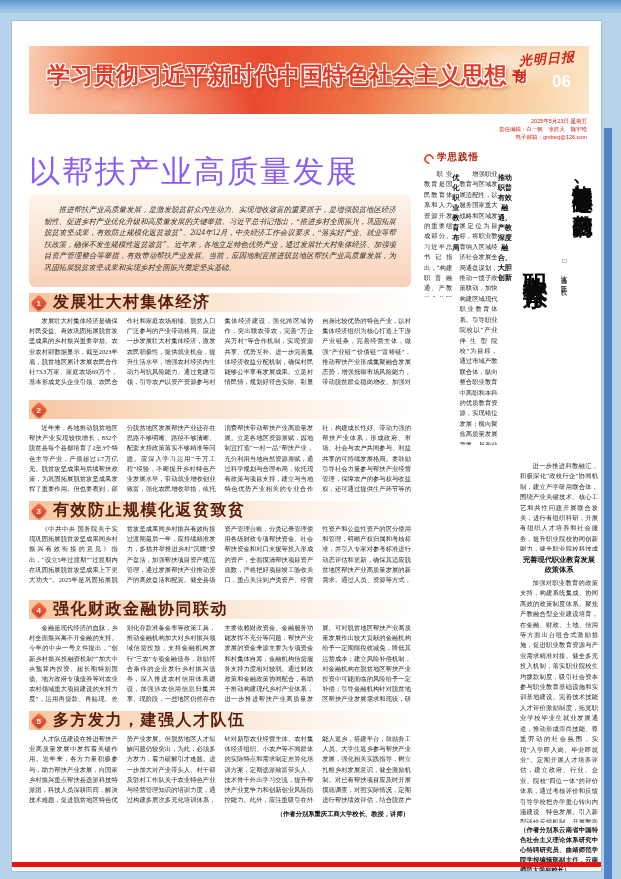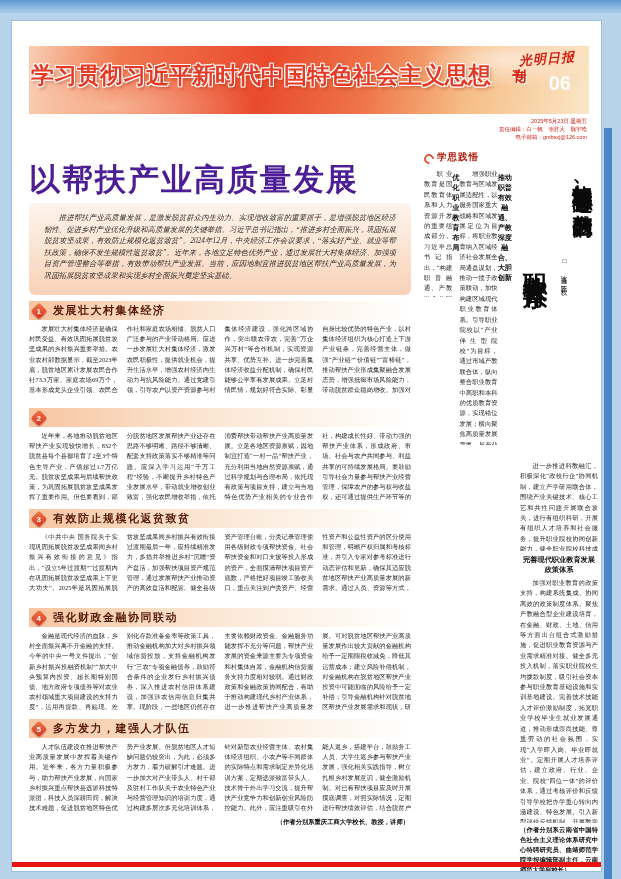--- a/index.html
+++ b/index.html
@@ -17,46 +17,46 @@
   }
   
   .banner{
     position:relative;margin:25px 12px 0 17px;height:68px;overflow:hidden;
     background:
       radial-gradient(120px 40px at 85% 20%,rgba(255,255,255,.55),rgba(255,255,255,0) 70%),
       radial-gradient(200px 60px at 15% 90%,rgba(255,240,220,.5),rgba(255,255,255,0) 70%),
       linear-gradient(103deg,#f9cfb4 0%,#f0794f 16%,#e94a2e 42%,#ee7448 60%,#f6bd86 78%,#fbe7c8 100%);
   }
   .banner-title{
-    position:absolute;left:2px;top:14px;
+    position:absolute;left:18px;top:14px;
     font-family:"Liberation Sans","DejaVu Sans",sans-serif;
     font-size:23px;font-weight:900;letter-spacing:0px;color:#e43a26;white-space:nowrap;
     text-shadow:-1px -1px 0 #fff,1px -1px 0 #fff,-1px 1px 0 #fff,1px 1px 0 #fff,2px 3px 3px rgba(140,30,10,.35);
   }
   .banner-tag{
     position:absolute;left:482px;top:10px;writing-mode:vertical-rl;
     font-family:"Liberation Sans",sans-serif;font-size:14px;font-weight:900;color:#d52716;
     text-shadow:1px 1px 0 #fff;letter-spacing:2px;
   }
   .banner-logo{
     position:absolute;right:14px;top:4px;font-style:italic;font-weight:700;
     font-size:13px;color:#d31f10;letter-spacing:1px;transform:rotate(-4deg);
     font-family:"DejaVu Serif",serif;
   }
   .banner-pagenum{
-    position:absolute;right:18px;top:26px;color:#fff;font-size:20px;font-weight:700;
+    position:absolute;right:18px;top:26px;color:#fff;font-size:17px;font-weight:700;
     font-family:"Liberation Sans",sans-serif;
   }
   .mast-meta{margin:3px 14px 0 0;text-align:right;color:#cf1f14;
     font-size:5.5px;line-height:8px;font-family:"Liberation Sans",sans-serif;}
   
   .content{display:flex;gap:13px;margin:8px 12px 0 17px;}
   .main{width:382px;flex:0 0 382px;}
-  .article-title{font-size:31px;line-height:33px;font-weight:700;color:#4c1d95;
-    letter-spacing:2px;margin-top:14px;white-space:nowrap;}
+  .article-title{font-size:31px;line-height:33px;font-weight:400;color:#8b5cf6;
+    letter-spacing:2px;margin-top:6px;white-space:nowrap;}
   .authors{margin-top:7px;font-size:8.5px;color:#222;letter-spacing:3px;}
   .intro-box{
     margin-top:7px;height:92px;box-sizing:border-box;padding:9px 15px;
     border-radius:6px;overflow:hidden;
     background:linear-gradient(180deg,#fdf4ec,#fbe0cd 60%,#f8d2ba);
     font-style:italic;font-size:7.4px;line-height:11.6px;color:#332c28;
     text-align:justify;text-indent:2em;
   }
   .sec-header{
     margin-top:6px;height:19px;display:flex;align-items:center;gap:8px;
@@ -64,21 +64,21 @@
     padding-left:4px;
   }
   .sec-badge{
     width:12px;height:12px;flex:0 0 12px;transform:rotate(45deg);border-radius:3px;
     background:linear-gradient(135deg,#f0794a,#d6301d);
     display:flex;align-items:center;justify-content:center;
     box-shadow:1px 1px 1px rgba(120,20,5,.35);
   }
   .sec-badge span{transform:rotate(-45deg);color:#fff;font-size:8px;font-weight:700;
     font-family:"Liberation Sans",sans-serif;}
-  .sec-title{font-size:11px;font-weight:900;color:#581c0c;letter-spacing:1.5px;}
+  .sec-title{font-size:16px;font-weight:900;color:#581c0c;letter-spacing:1.5px;}
   .sec-body{
     margin-top:4px;column-count:4;column-gap:9px;
     font-size:6.3px;line-height:10.2px;color:#262626;text-align:justify;
     overflow:hidden;
   }
   .sec-body{text-indent:2em;}
   #sec1-body{height:78px;} #sec2-body{height:72px;} #sec3-body{height:70px;}
   #sec4-body{height:82px;} #sec5-body{height:74px;}
   .article-attribution{
     margin-top:2px;text-align:right;font-size:6.3px;font-weight:700;color:#111;

